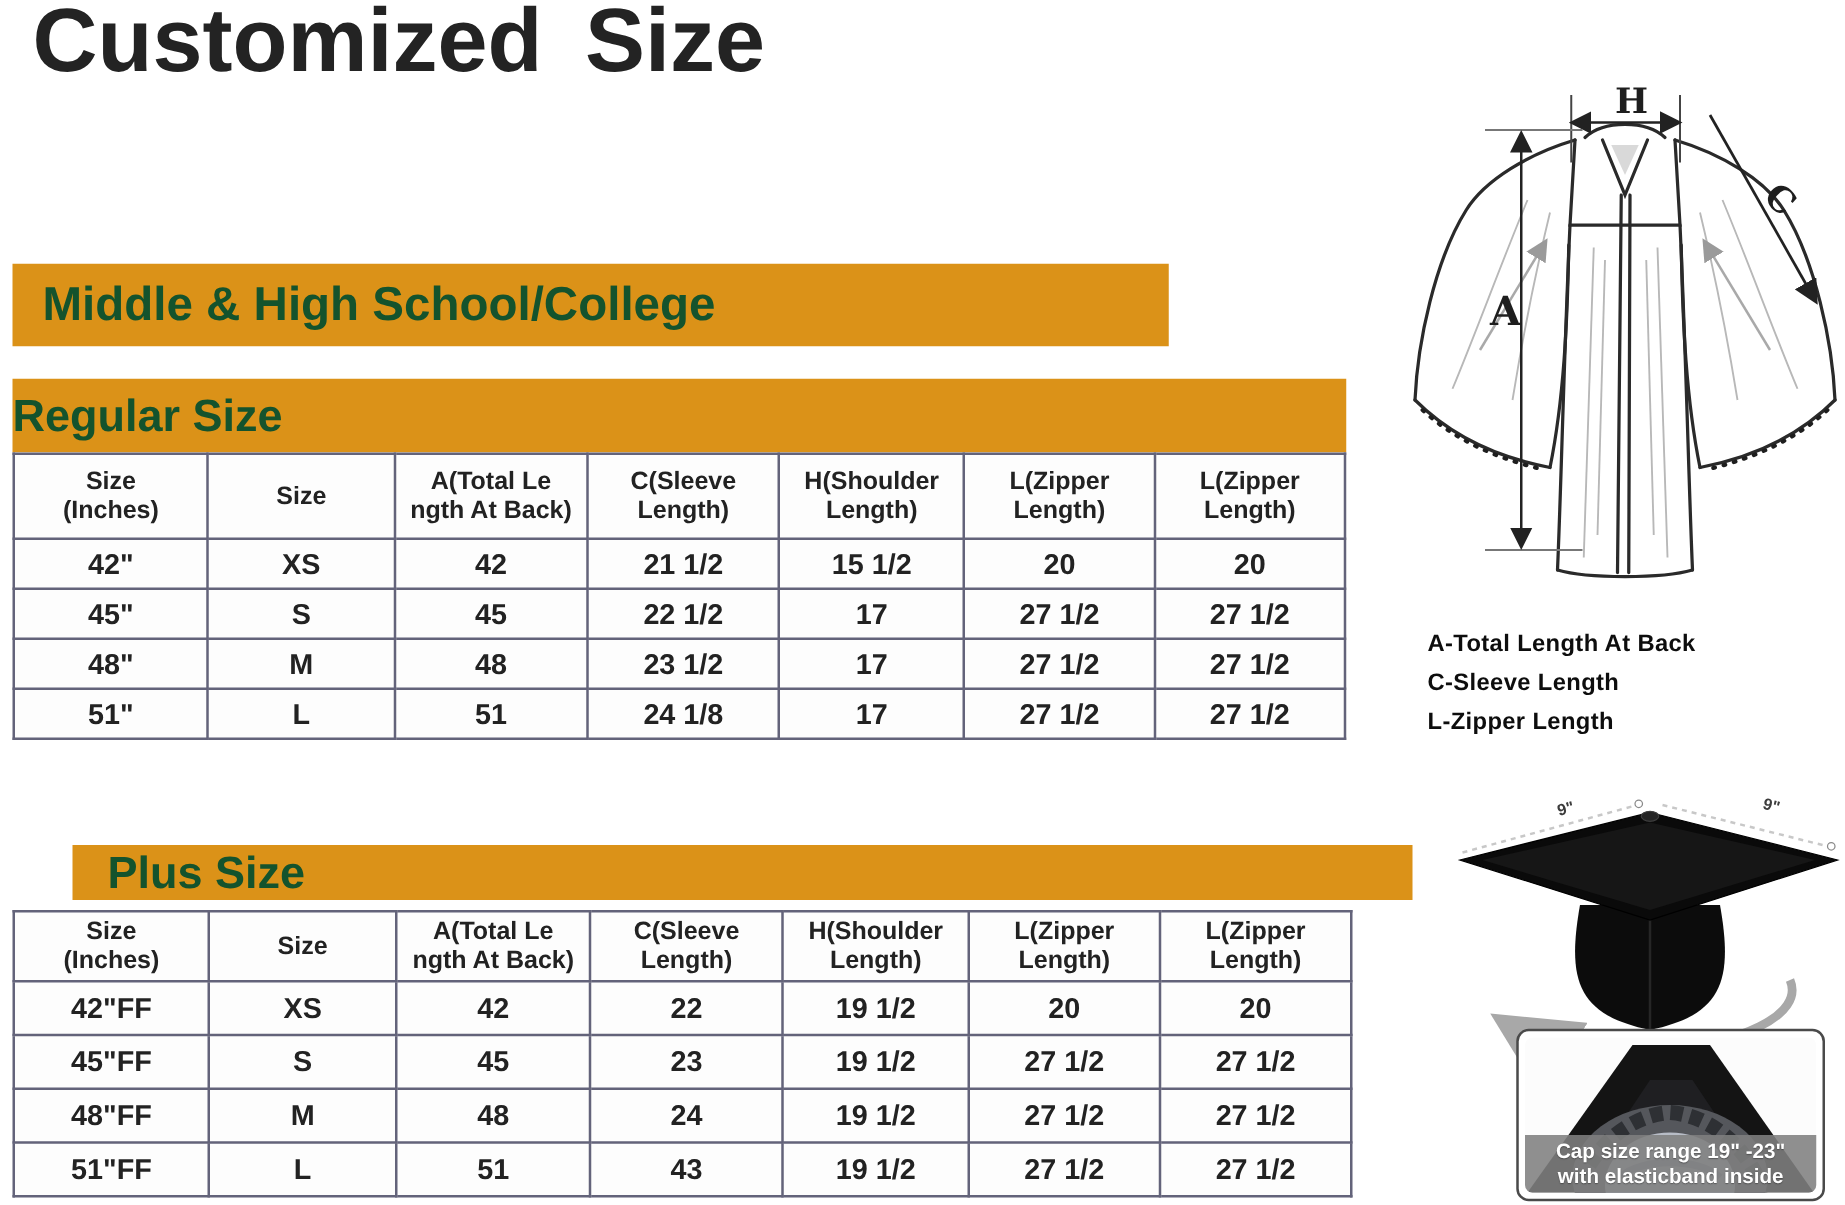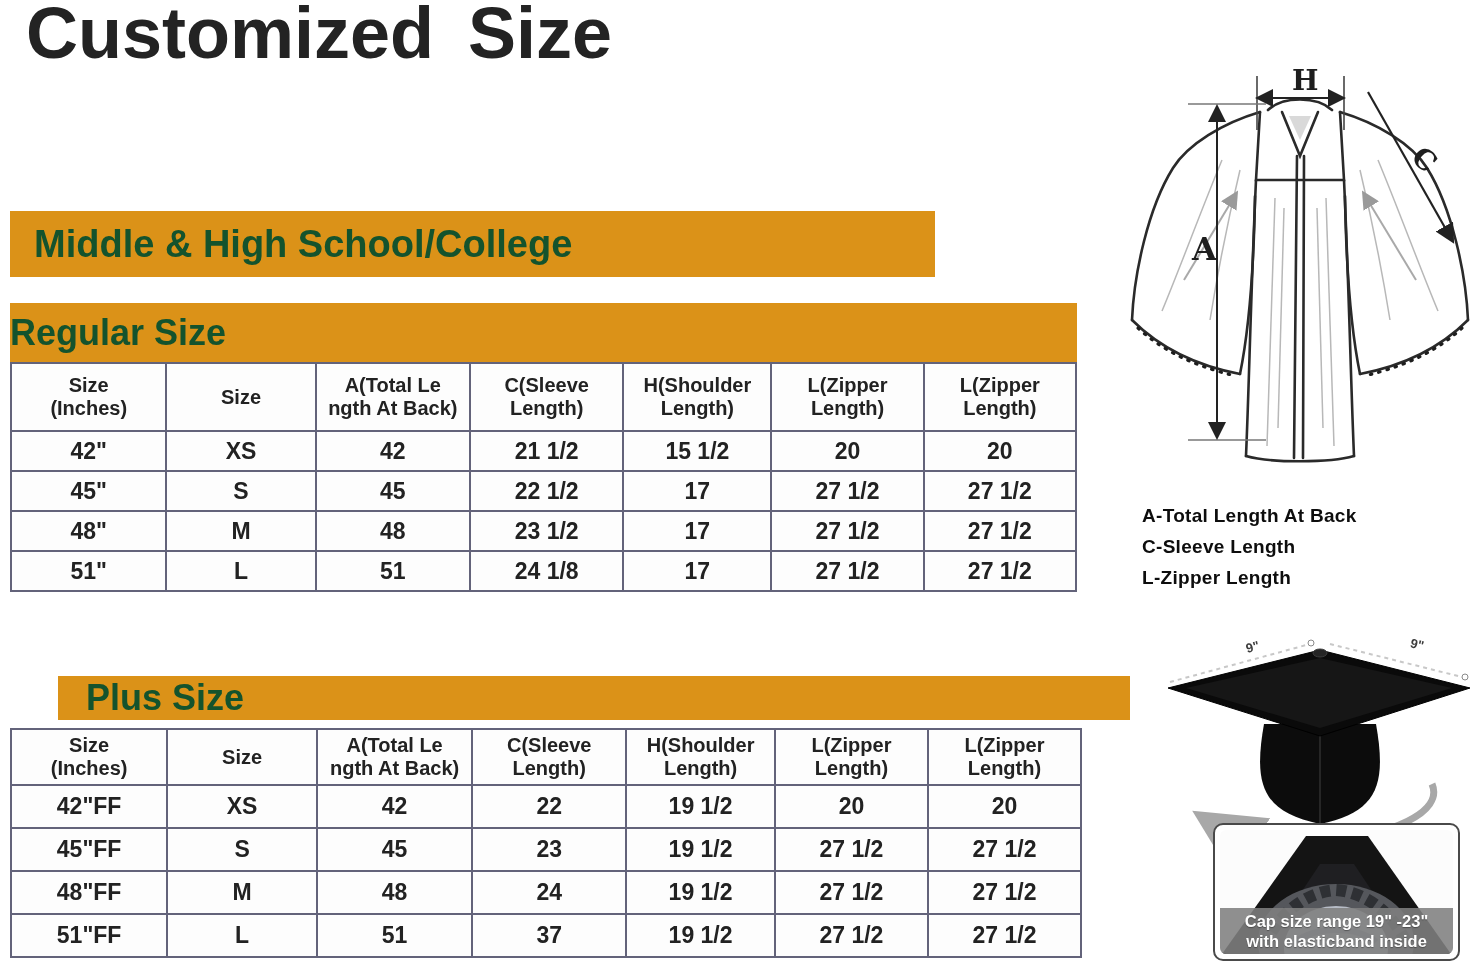--- a/index.html
+++ b/index.html
@@ -228,21 +228,21 @@
           <td>48</td>
           <td>24</td>
           <td>19 1/2</td>
           <td>27 1/2</td>
           <td>27 1/2</td>
         </tr>
         <tr>
           <td>51"FF</td>
           <td>L</td>
           <td>51</td>
-          <td>37</td>
+          <td>43</td>
           <td>19 1/2</td>
           <td>27 1/2</td>
           <td>27 1/2</td>
         </tr>
       </tbody>
   </table>
 
   <svg class="gown-svg" width="356" height="402" viewBox="0 0 356 402">
     <defs>
       <marker id="ahB" markerWidth="9" markerHeight="9" refX="7" refY="4.5" orient="auto-start-reverse">

